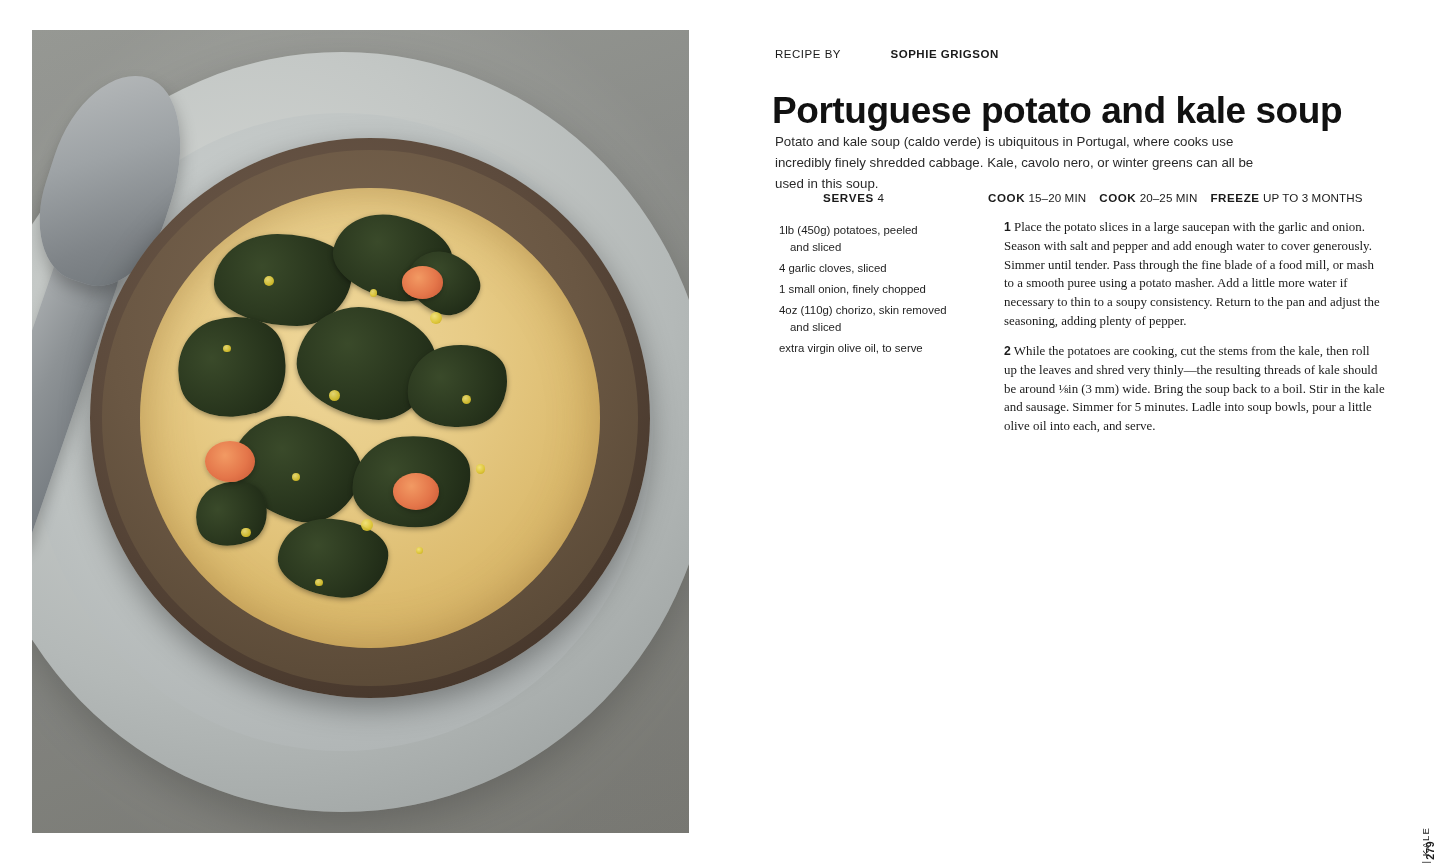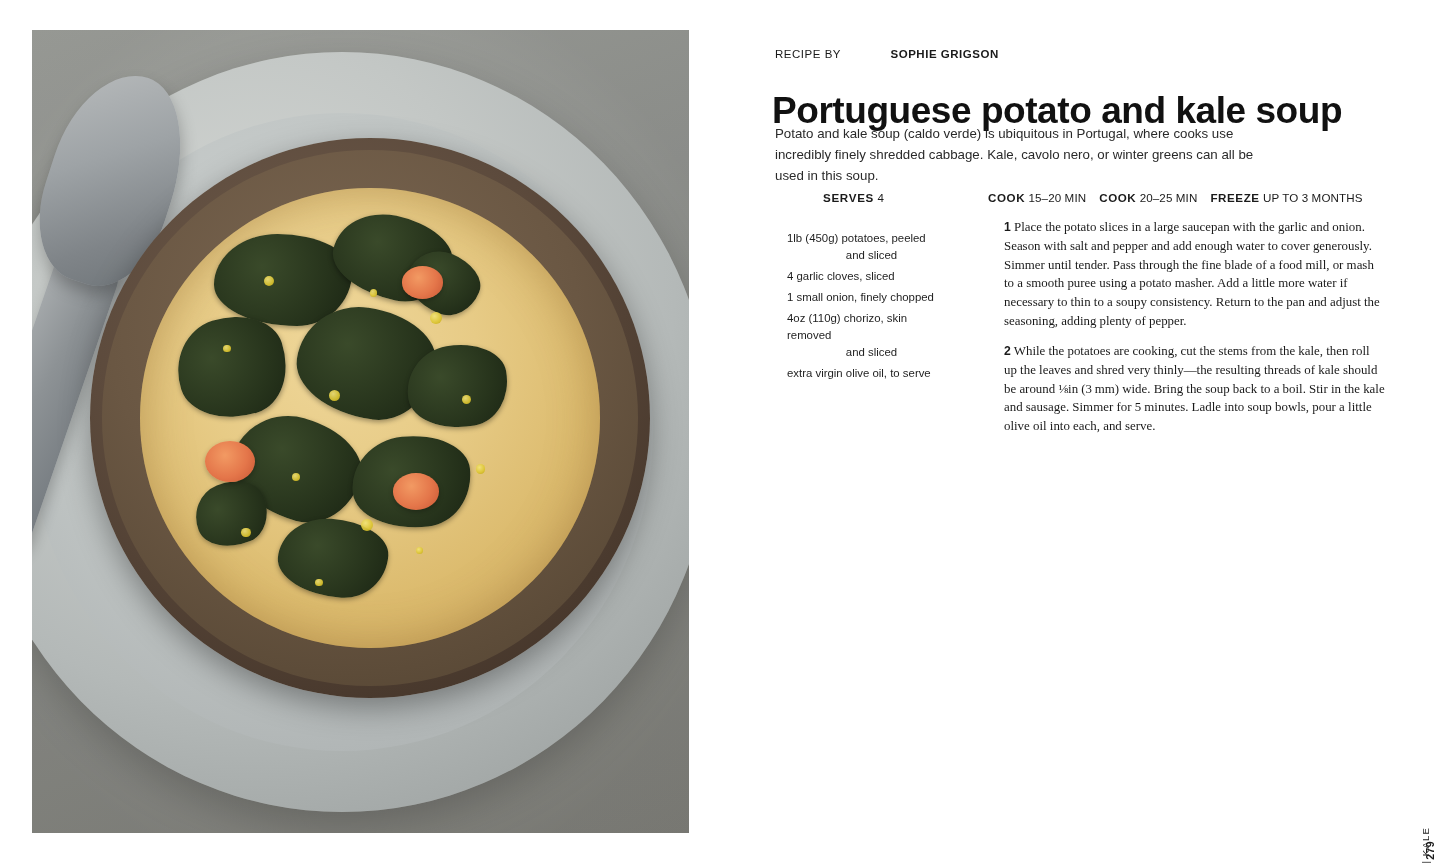--- a/index.html
+++ b/index.html
@@ -151,21 +151,21 @@
     left: -3px;
     width: 620px;
     font-size: 37px;
     line-height: 1.1;
     font-weight: 700;
     letter-spacing: -0.012em;
     color: #111111;
   }
   .intro {
     position: absolute;
-    top: 111px;
+    top: 119px;
     left: 0;
     width: 485px;
     font-size: 13.3px;
     line-height: 1.55;
     color: #2a2a2a;
   }
 
   .serves {
     position: absolute;
     top: 191px;
@@ -194,22 +194,22 @@
     font-size: 11.4px;
     line-height: 1.52;
     color: #1e1e1e;
   }
   .ingredients li {
     list-style: none;
     margin: 0 0 3.5px 0;
     padding-left: 0;
     text-indent: 0;
   }
-  .ingredients li .cont { display: block; padding-left: 11px; text-align: center; }
-  .ingredients ul { margin: 12px; padding: 0; }
+  .ingredients li .cont { display: block; padding-left: 11px; }
+  .ingredients ul { margin: 4px; padding: 0; }
 
   .method {
     position: absolute;
     top: 218px;
     left: 213px;
     width: 397px;
     font-family: "Liberation Serif", serif;
     font-size: 12.9px;
     line-height: 1.46;
     color: #1a1a1a;

